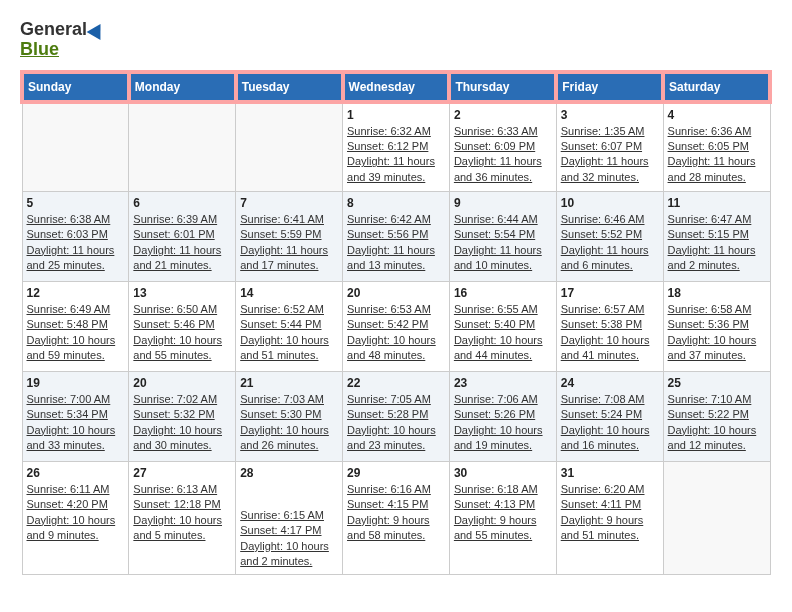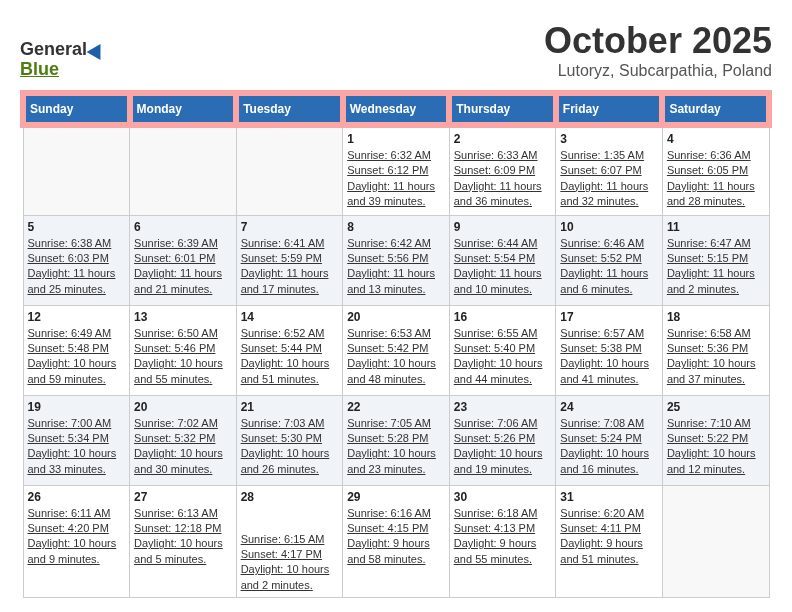--- a/index.html
+++ b/index.html
@@ -54,21 +54,21 @@
       width: 100%;
       border-collapse: collapse;
       font-size: 11px;
     }
     .calendar th {
       background-color: #2a6db5;
       color: #fff;
       padding: 6px 4px;
       text-align: left;
       font-size: 12px;
-      border: 6px solid #fca5a5;
+      border: 4px solid #fca5a5;
     }
     .calendar td {
       border: 1px solid #ccc;
       vertical-align: top;
       padding: 4px;
       width: calc(100% / 7);
       height: 90px;
       background: #fff;
     }
     .calendar td.empty {
@@ -93,24 +93,20 @@
 </head>
 <body>
 
 <div class="header-area">
   <div class="logo">
     <div class="logo-row">
       <span class="logo-general">General</span>
       <span class="logo-icon"></span>
     </div>
     <span class="logo-blue">Blue</span>
-  </div>
-  <div class="title-area">
-    <div class="month-title">October 2025</div>
-    <div class="location">Lutoryz, Subcarpathia, Poland</div>
   </div>
 </div>
 
 <table class="calendar">
   <thead>
     <tr>
     <th>Sunday</th>
         <th>Monday</th>
         <th>Tuesday</th>
         <th>Wednesday</th>

